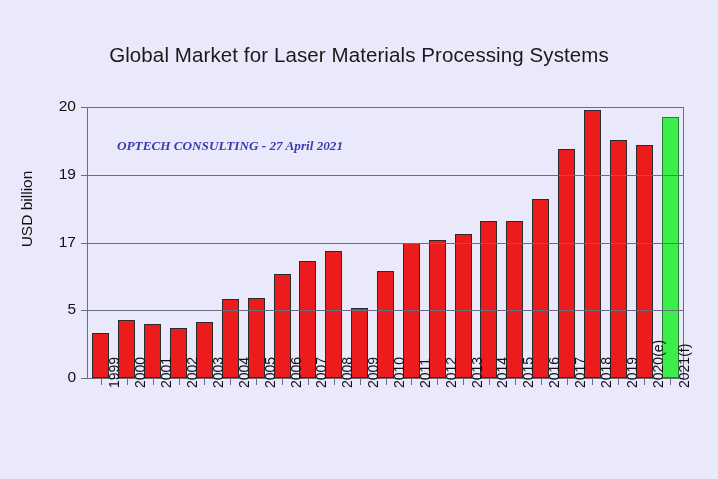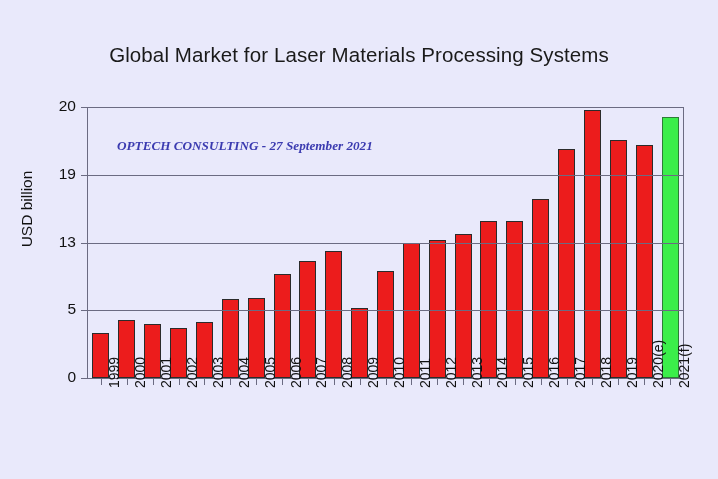--- a/index.html
+++ b/index.html
@@ -145,21 +145,21 @@
 </style>
 </head>
 <body>
 
 <div id="figure">
 
   <div id="chart-title">Global Market for Laser Materials Processing Systems</div>
 
   <div id="y-axis-label">USD billion</div>
 
-  <div id="annotation">OPTECH CONSULTING - 27 September 2021</div>
+  <div id="annotation">OPTECH CONSULTING - 27 April 2021</div>
 
   <div class="axis-line-y"></div>
   <div class="axis-line-x"></div>
   <div class="axis-line-right"></div>
 
   <div id="gridlines"></div>
   <div id="yticks"></div>
 
   <div id="bars">
       <div class="bar red" title="1999: 3.3" style="left: 4.43478px; width: 17px; height: 44.715px;"></div>
@@ -193,21 +193,21 @@
     <div class="ytick-mark" style="top: 378px;"></div>
     <div class="ytick-mark-right" style="top: 378px;"></div>
     <div class="ytick-label" style="position: absolute; left: 36px; top: 368px; right: auto;">0</div>
     <div class="gridline" style="left: 88px; top: 310px; position: absolute;"></div>
     <div class="ytick-mark" style="top: 310px;"></div>
     <div class="ytick-mark-right" style="top: 310px;"></div>
     <div class="ytick-label" style="position: absolute; left: 36px; top: 300.25px; right: auto;">5</div>
     <div class="gridline" style="left: 88px; top: 243px; position: absolute;"></div>
     <div class="ytick-mark" style="top: 243px;"></div>
     <div class="ytick-mark-right" style="top: 243px;"></div>
-    <div class="ytick-label" style="position: absolute; left: 36px; top: 232.5px; right: auto;">13</div>
+    <div class="ytick-label" style="position: absolute; left: 36px; top: 232.5px; right: auto;">17</div>
     <div class="gridline" style="left: 88px; top: 175px; position: absolute;"></div>
     <div class="ytick-mark" style="top: 175px;"></div>
     <div class="ytick-mark-right" style="top: 175px;"></div>
     <div class="ytick-label" style="position: absolute; left: 36px; top: 164.75px; right: auto;">19</div>
     <div class="gridline" style="left: 88px; top: 107px; position: absolute;"></div>
     <div class="ytick-mark" style="top: 107px;"></div>
     <div class="ytick-mark-right" style="top: 107px;"></div>
     <div class="ytick-label" style="position: absolute; left: 36px; top: 97px; right: auto;">20</div>
     <div class="xtick-mark" style="left: 101px;"></div>
     <div class="xtick-label" style="left: 106.435px;">1999</div>

